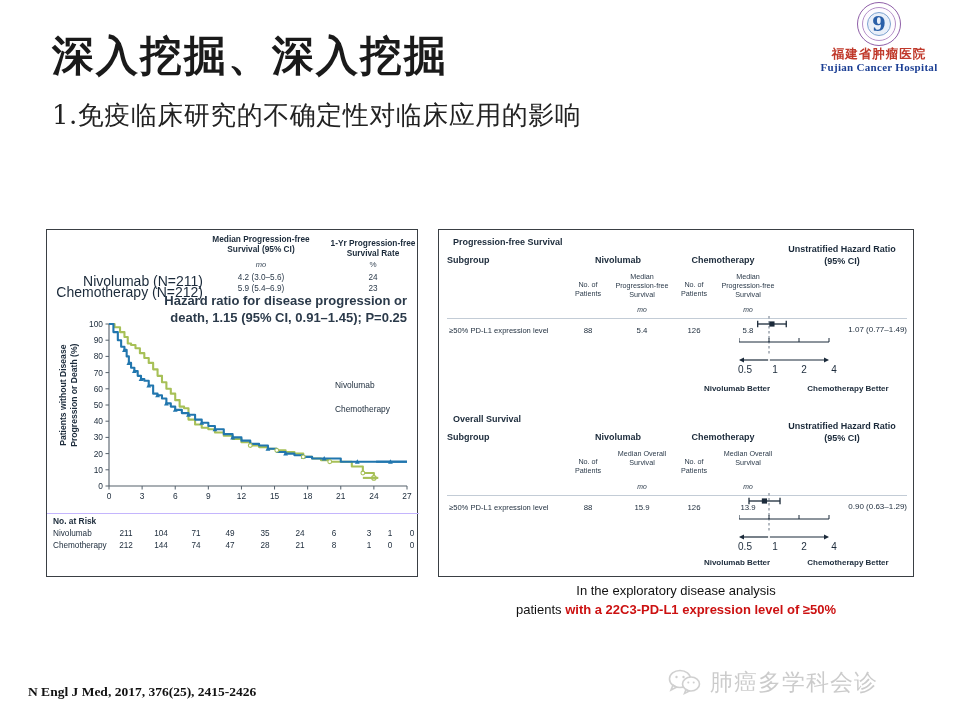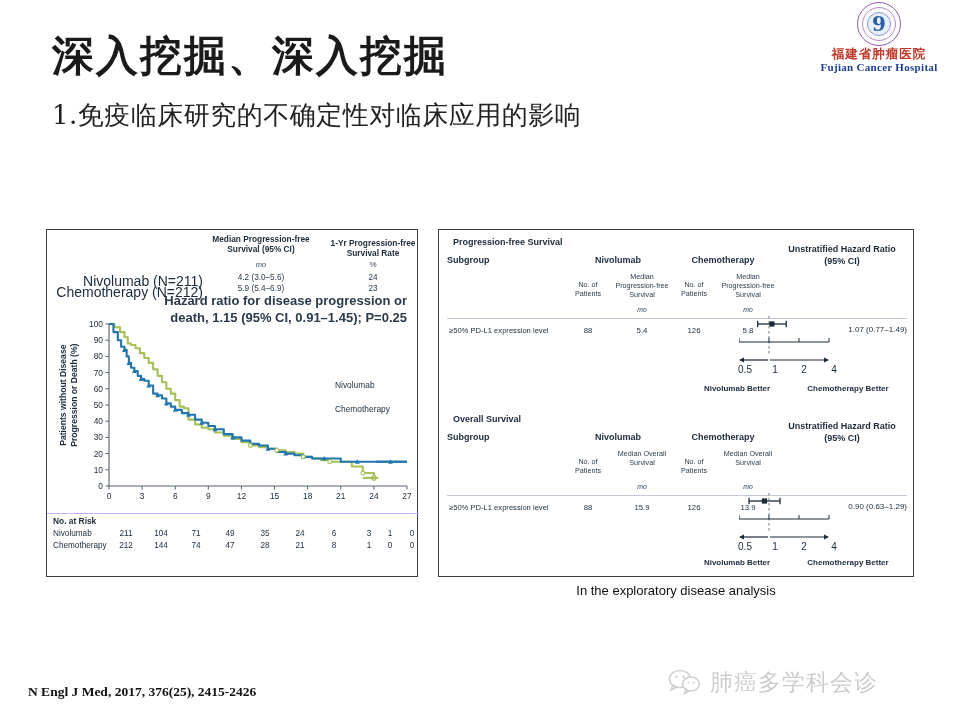--- a/index.html
+++ b/index.html
@@ -451,20 +451,21 @@
     <div class="fp-axis-lbl" style="top:131px; left:355px; width:20px;">2</div>
     <div class="fp-axis-lbl" style="top:131px; left:385px; width:20px;">4</div>
 
     <div class="fp-better" style="top:148px; left:248px; width:100px;">Nivolumab Better</div>
     <div class="fp-better" style="top:148px; left:350px; width:118px;">Chemotherapy Better</div>
   </div>
 </div>
 
 <div id="caption-wrap">
   <div id="caption-l1">In the exploratory disease analysis</div>
+  <div id="caption-l2"><span>patients </span><span id="caption-em">with a 22C3-PD-L1 expression level of ≥50%</span></div>
 </div>
 
 <div id="citation">N Engl J Med, 2017, 376(25), 2415-2426</div>
 
 <div id="wechat-watermark">
   <svg width="34" height="28" viewBox="0 0 34 28">
     <ellipse cx="12" cy="11" rx="10.5" ry="8.5" fill="none" stroke="#777" stroke-width="1.6"></ellipse>
     <path d="M5 17 L3 22 L8.5 19.2 Z" fill="none" stroke="#777" stroke-width="1.6"></path>
     <circle cx="8.5" cy="9" r="1.2" fill="#777"></circle>
     <circle cx="15.5" cy="9" r="1.2" fill="#777"></circle>

